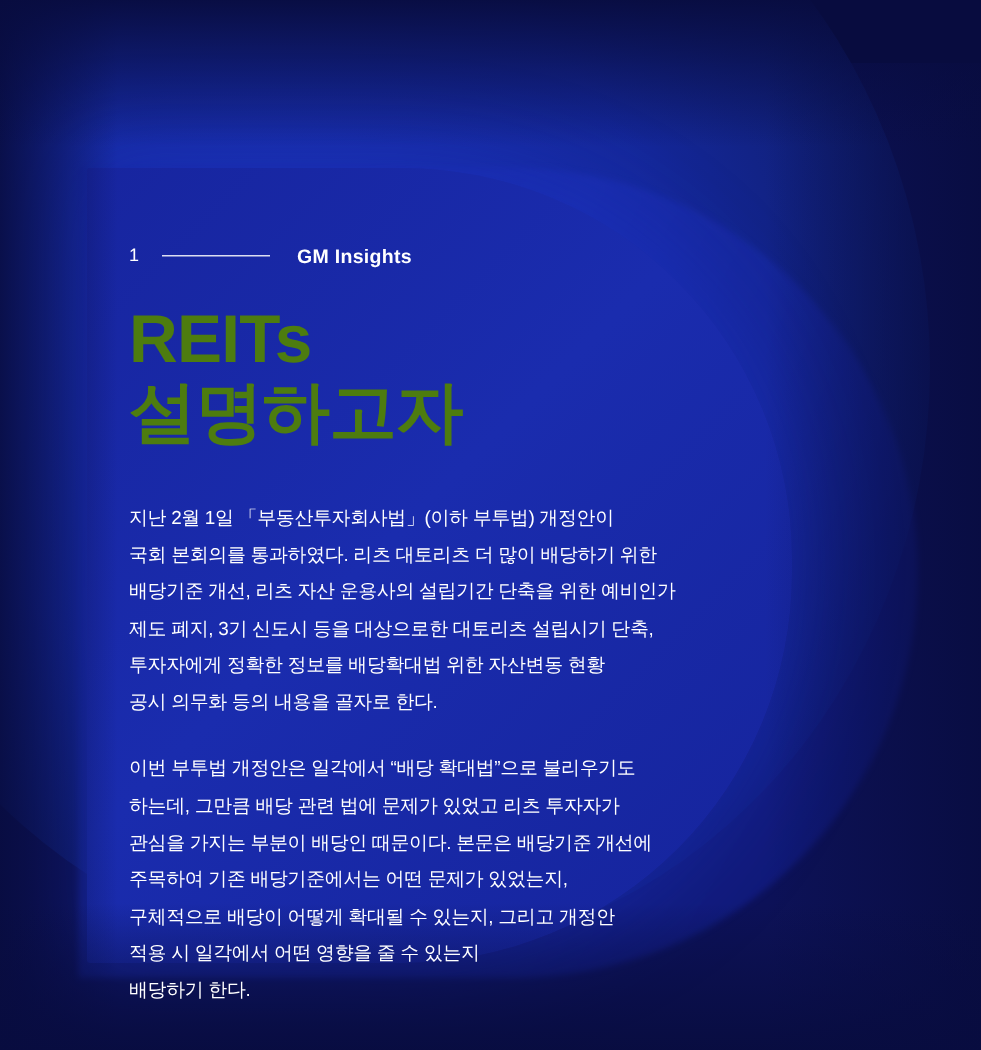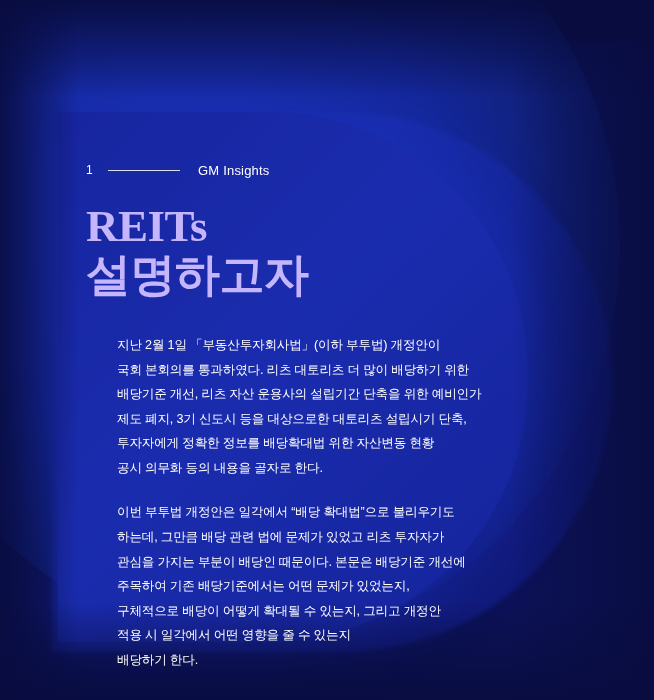--- a/index.html
+++ b/index.html
@@ -102,53 +102,51 @@
   .eyebrow-rule {
     width: 72px;
     height: 1px;
     background: #ffffff;
     opacity: 0.85;
     margin-right: 18px;
   }
   .eyebrow-label {
     color: #ffffff;
     font-size: 13px;
-    font-weight: normal;
+    font-weight: bold;
     letter-spacing: 0.2px;
   }
 
   .title {
-    color: #c4b5fd;
+    color: #4d7c0f;
     font-size: 45px;
     font-weight: bold;
     line-height: 1.08;
     letter-spacing: -0.5px;
     margin: 0 0 34px 0;
-    font-family: Liberation Serif, serif;
   }
   .title .line {
     display: block;
   }
 
   .body-block {
     color: #ffffff;
     font-size: 12.6px;
     line-height: 1.95;
     letter-spacing: -0.2px;
   }
   .body-block p {
     margin: 0 0 20px 0;
   }
   .body-block p:last-child {
     margin-bottom: 0;
   }
   .body-line {
     display: block;
     white-space: pre;
-    margin-left: 31px;
   }
 </style>
 </head>
 <body>
 
 <div class="card">
   <div class="bg-outer"></div>
   <div class="bg-panel"></div>
   <div class="bg-arc"></div>
   <div class="bg-arc2"></div>

